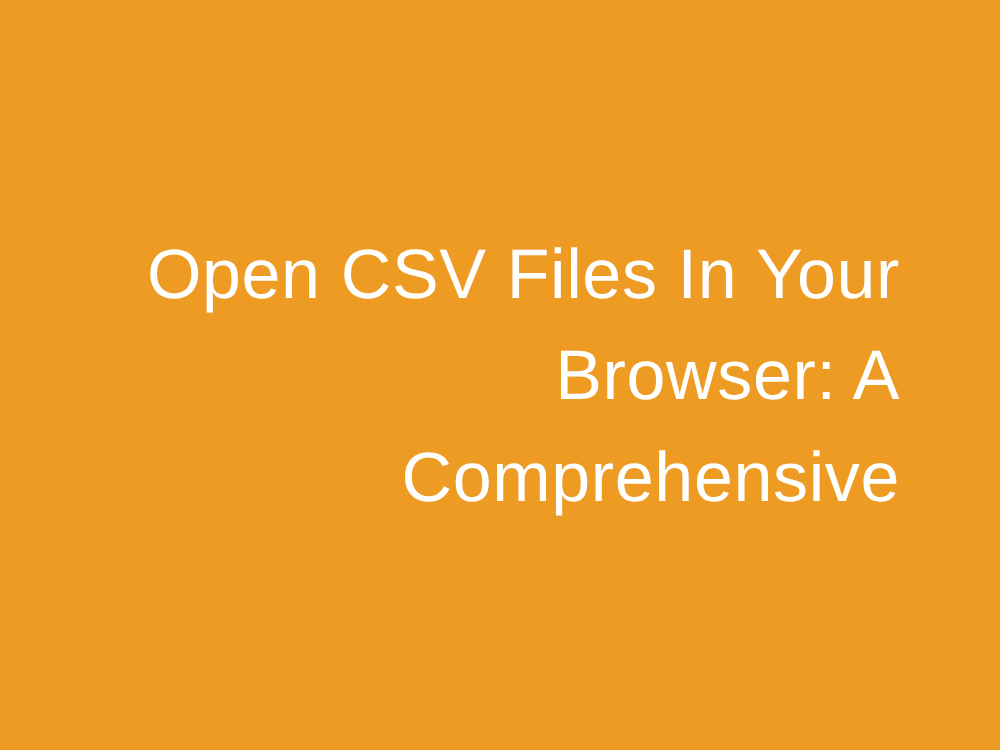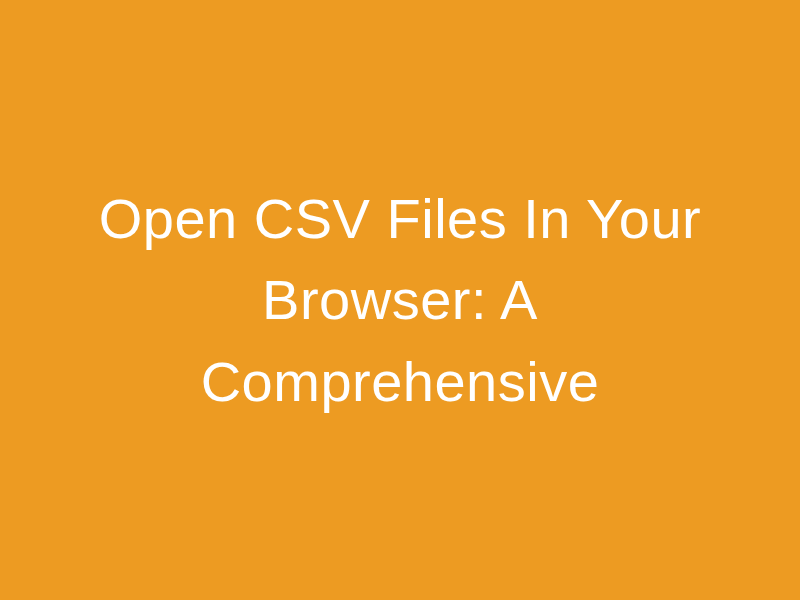--- a/index.html
+++ b/index.html
@@ -14,21 +14,21 @@
       display: flex;
       align-items: center;
       justify-content: center;
       font-family: Arial, Helvetica, sans-serif;
       overflow: hidden;
     }
     .title {
       color: #ffffff;
       font-size: 56px;
       font-weight: 400;
-      text-align: center;
+      text-align: right;
       line-height: 1.45;
       padding: 0 80px;
       letter-spacing: 0.5px;
     }
   </style>
 </head>
 <body>
 
 <h1 class="title">Open CSV Files In Your Browser: A Comprehensive</h1>
 

